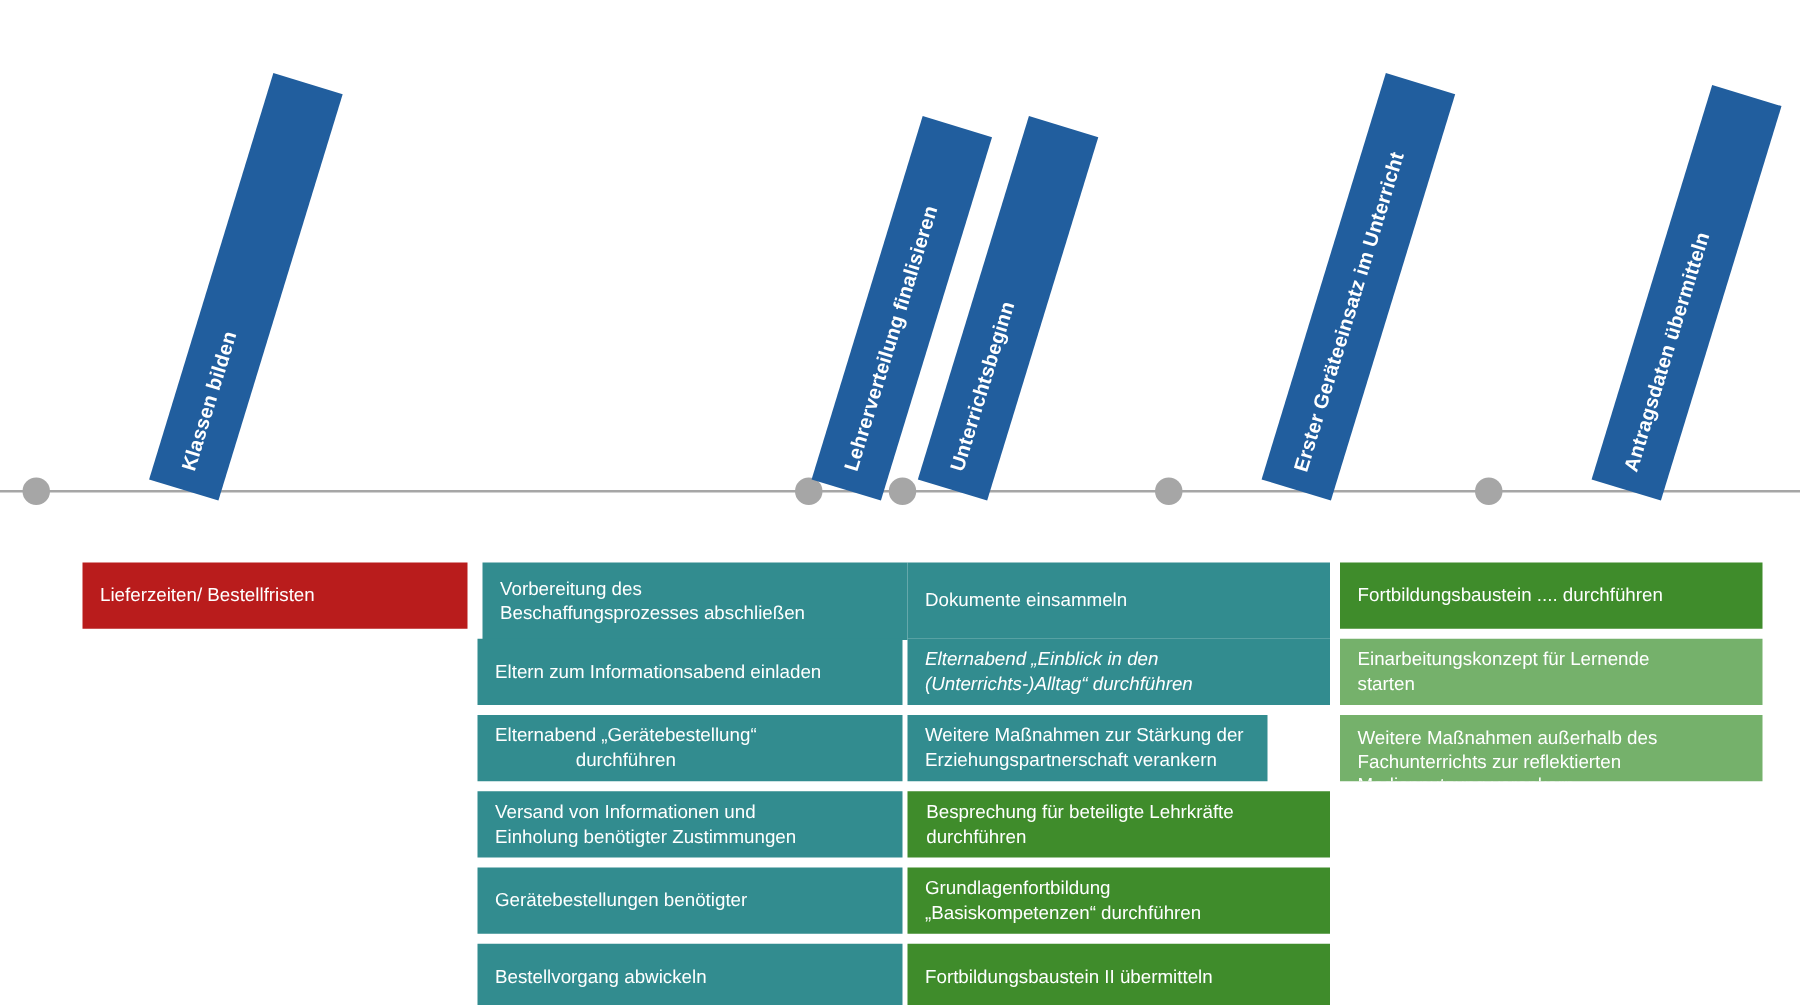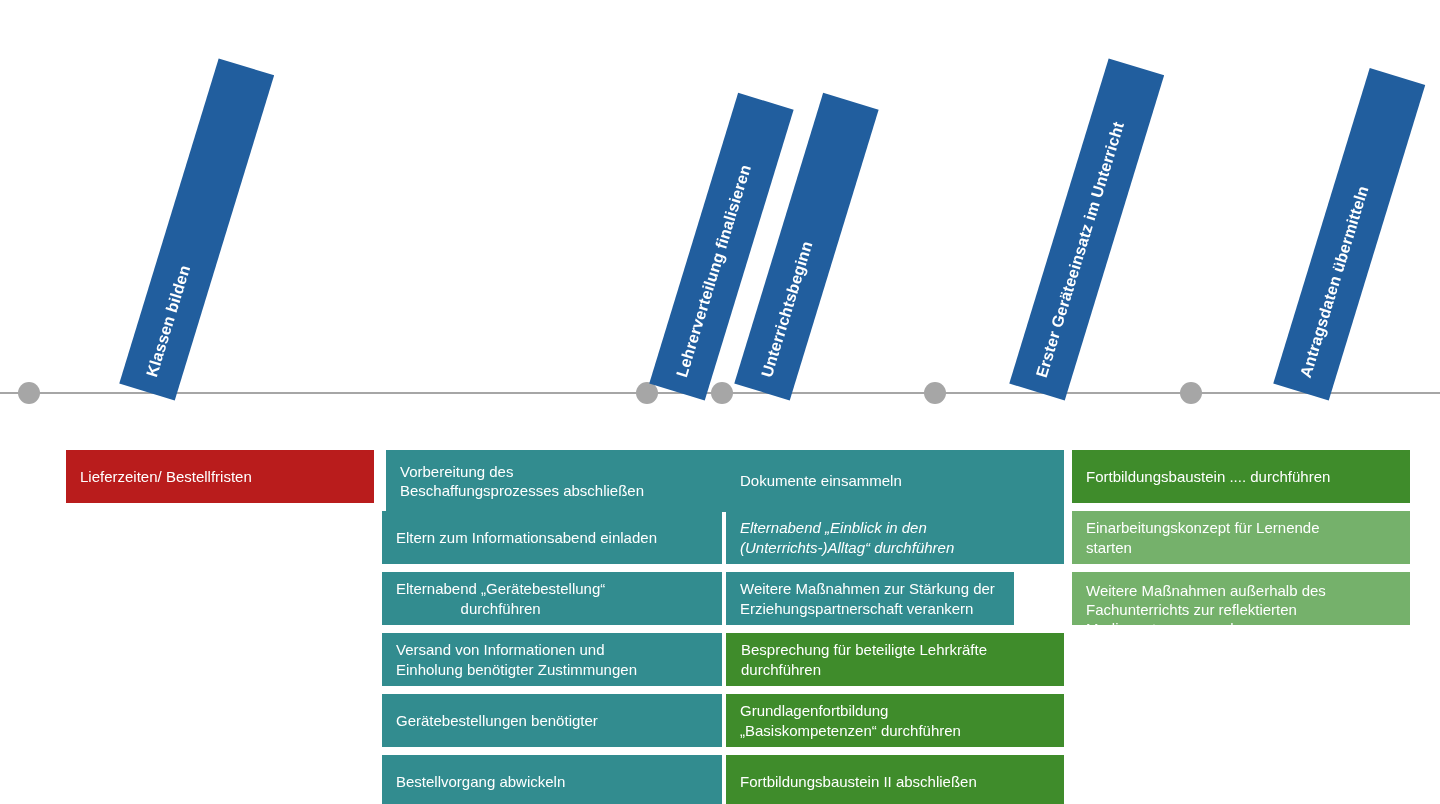--- a/index.html
+++ b/index.html
@@ -154,21 +154,21 @@
       </div>
       <div class="card c-green" style="left: 726px; width: 338px; top: 633px; height: 53px; padding-left: 15px;">
         <span class="card-text">Besprechung für beteiligte Lehrkräfte
 durchführen</span>
       </div>
       <div class="card c-green" style="left: 726px; width: 338px; top: 694px; height: 53px;">
         <span class="card-text">Grundlagenfortbildung
 „Basiskompetenzen“ durchführen</span>
       </div>
       <div class="card c-green" style="left: 726px; width: 338px; top: 755px; height: 53px;">
-        <span class="card-text">Fortbildungsbaustein II abschließen</span>
+        <span class="card-text">Fortbildungsbaustein II übermitteln</span>
       </div>
       <div class="card c-green" style="left: 1072px; width: 338px; top: 450px; height: 53px;">
         <span class="card-text">Fortbildungsbaustein .... durchführen</span>
       </div>
       <div class="card c-lightgreen" style="left: 1072px; width: 338px; top: 511px; height: 53px;">
         <span class="card-text">Einarbeitungskonzept für Lernende
 starten</span>
       </div>
       <div class="card c-lightgreen top-align" style="left: 1072px; width: 338px; top: 572px; height: 53px;">
         <span class="card-text">Weitere Maßnahmen außerhalb des

